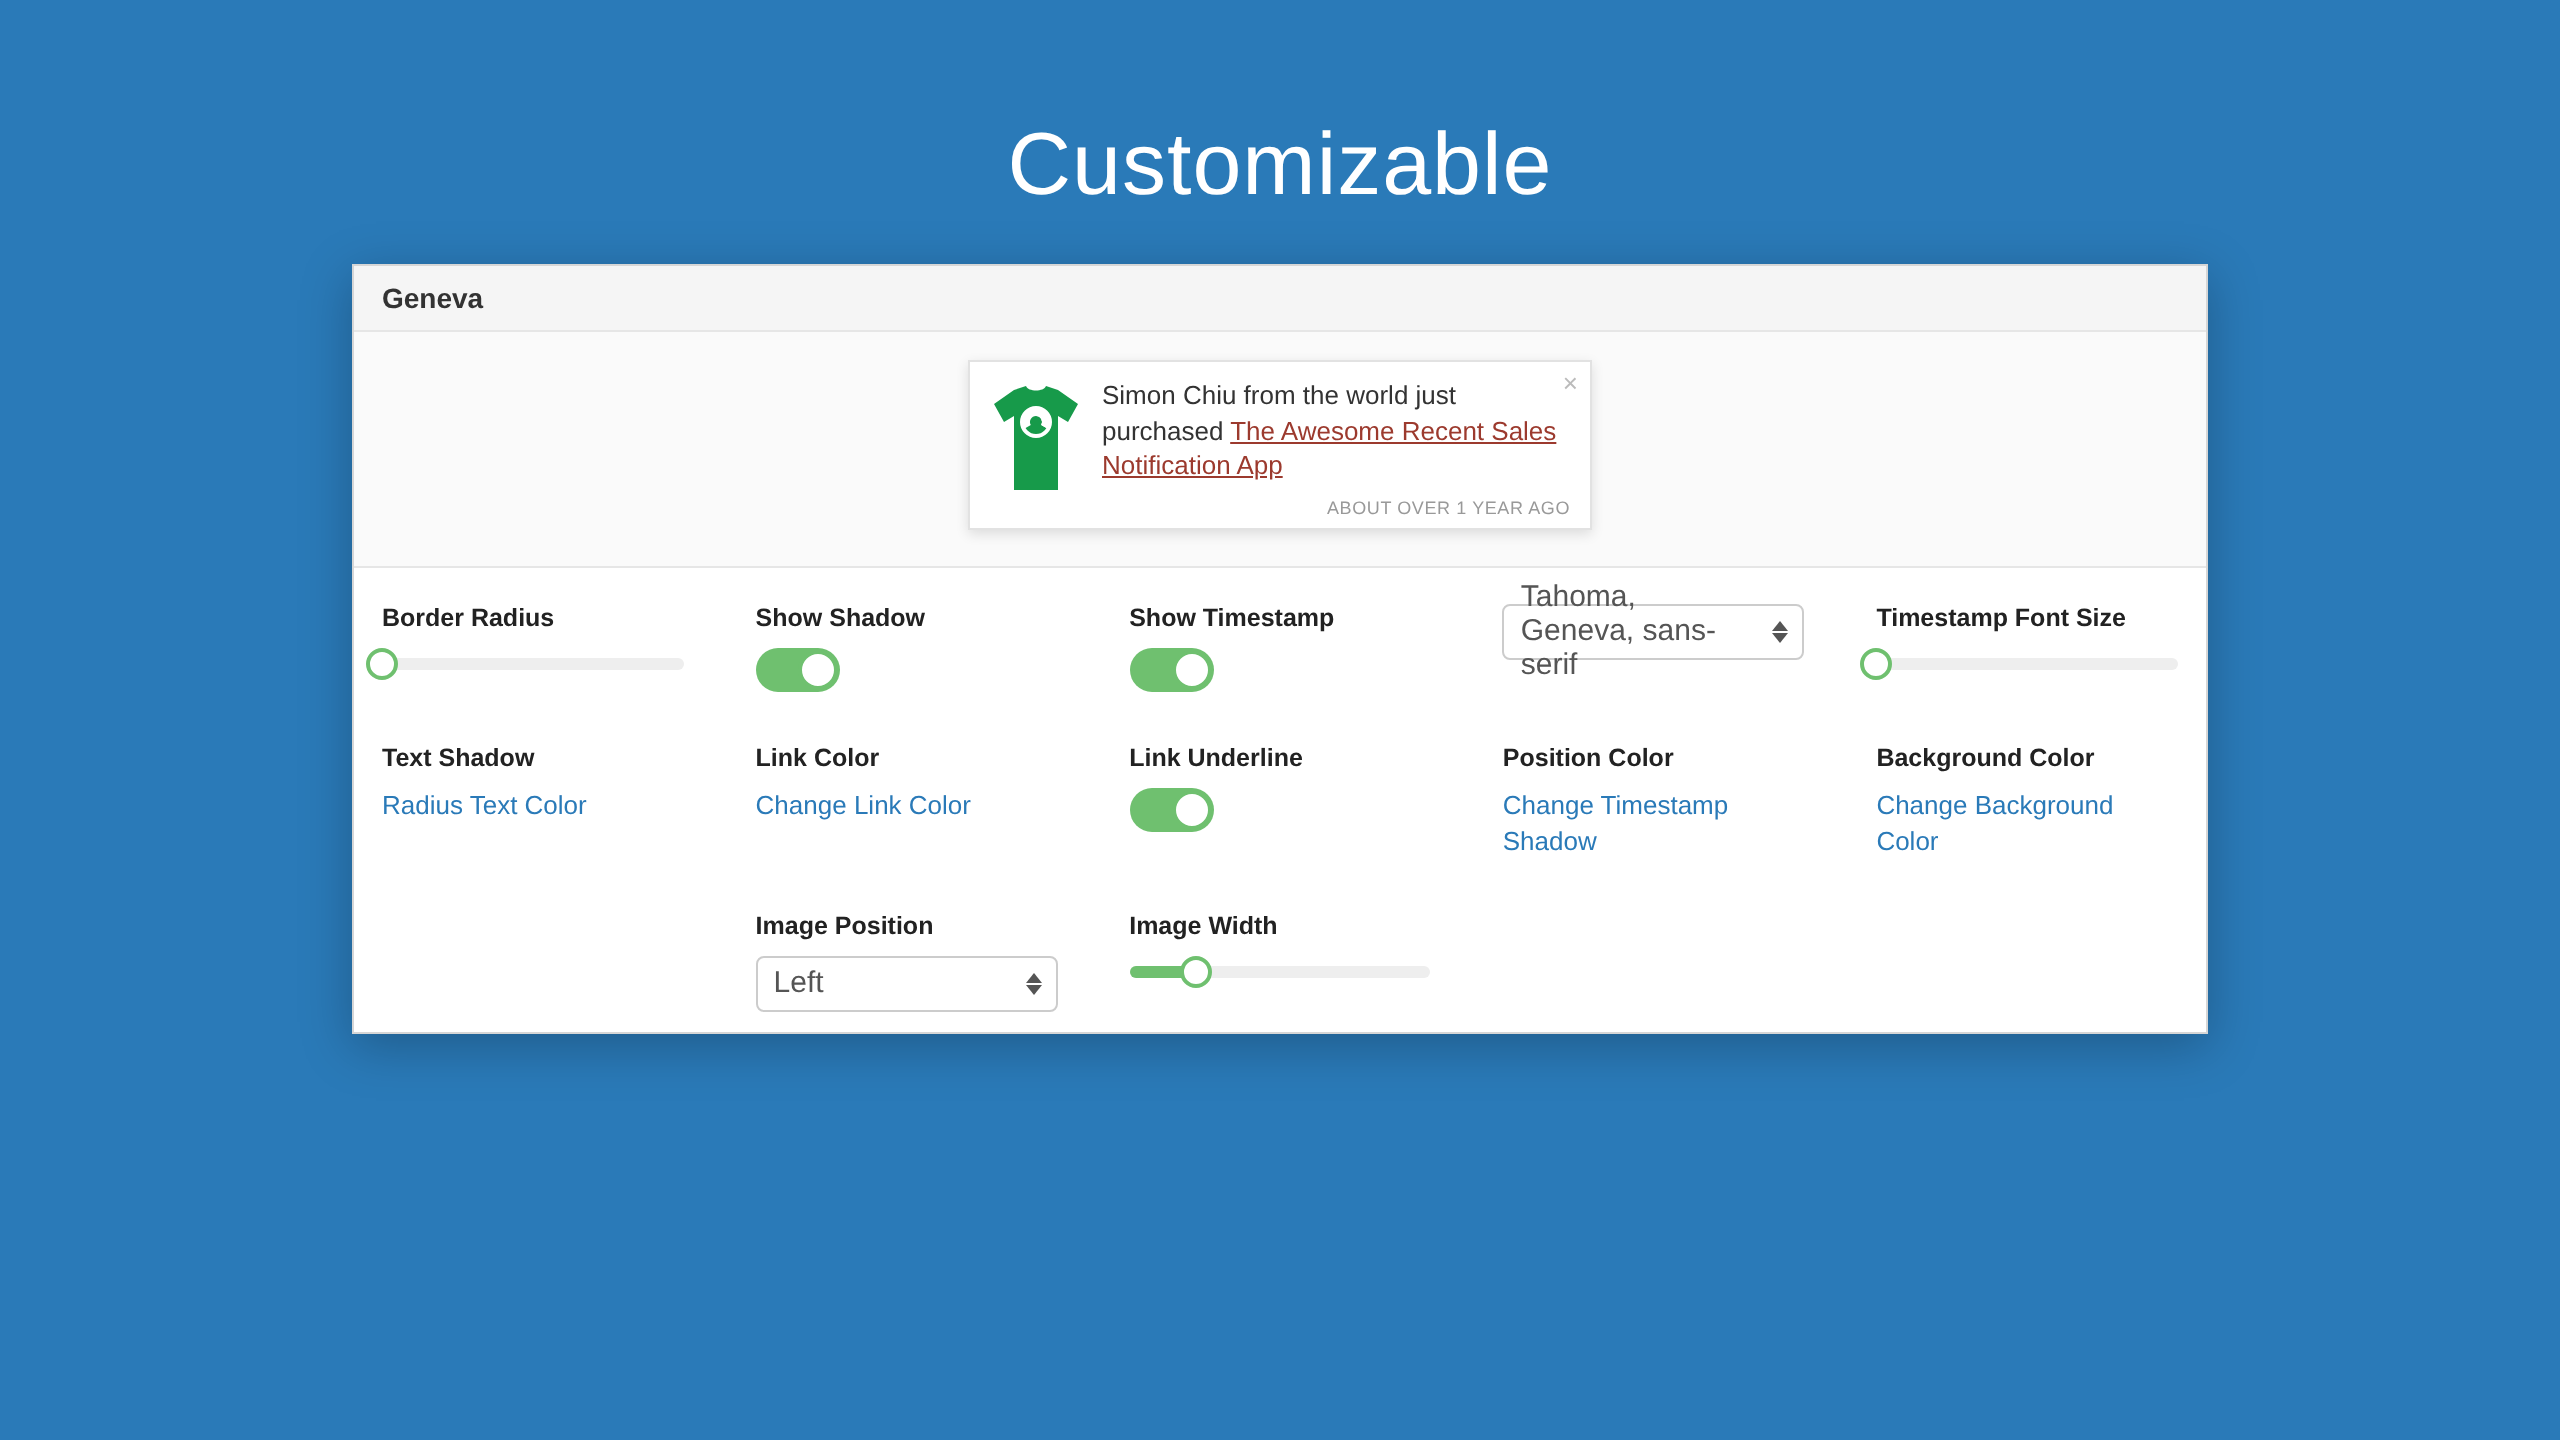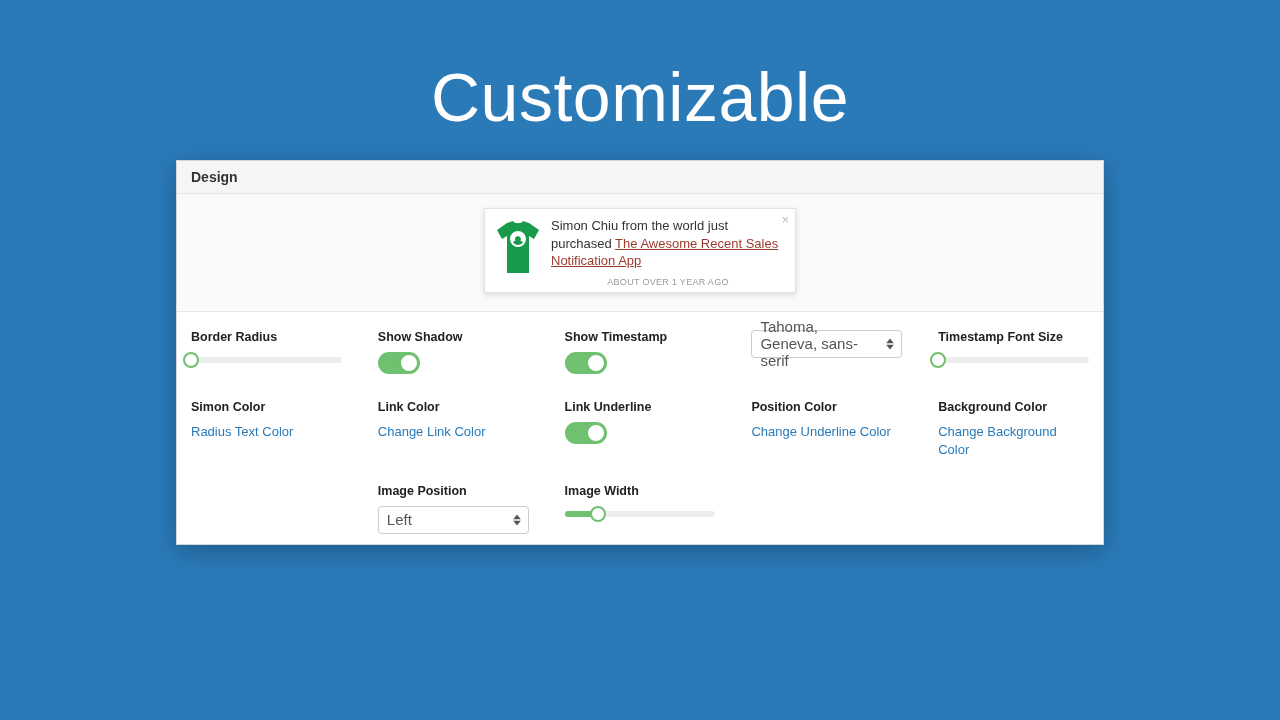--- a/index.html
+++ b/index.html
@@ -4,21 +4,21 @@
 <style>
   * { box-sizing: border-box; margin: 0; padding: 0; }
   html, body { width: 1280px; height: 720px; }
   body {
     background: #2a7ab8;
     font-family: "Helvetica Neue", Helvetica, Arial, sans-serif;
     overflow: hidden;
   }
   .hero-title {
     color: #fff;
-    font-size: 68px;
+    font-size: 44px;
     font-weight: 500;
     text-align: center;
     letter-spacing: 0.5px;
     margin-top: 58px;
     margin-bottom: 24px;
   }
   .panel {
     width: 928px;
     margin: 0 auto;
     background: #fff;
@@ -66,21 +66,21 @@
     position: relative;
     margin-top: 4px;
   }
   .tshirt svg { width: 100%; height: 100%; display: block; }
   .notif-body { flex: 1; font-size: 13px; color: #333; line-height: 1.35; }
   .notif-body a { color: #9c3a2e; text-decoration: underline; }
   .notif-ts {
     color: #999;
     font-size: 9px;
     letter-spacing: 0.3px;
-    text-align: center;
+    text-align: right;
     margin-top: 6px;
   }
   .controls {
     padding: 18px 14px 10px 14px;
     display: grid;
     grid-template-columns: 1fr 1fr 1fr 1fr 1fr;
     column-gap: 36px;
     row-gap: 26px;
   }
   .ctrl-label {
@@ -173,21 +173,21 @@
     color: #555;
   }
   .select-chevrons svg { width: 8px; height: 5px; display: block; }
 </style>
 </head>
 <body>
 
 <div class="hero-title">Customizable</div>
 
 <div class="panel">
-  <div class="panel-header">Design</div>
+  <div class="panel-header">Geneva</div>
 
   <div class="preview-area">
     <div class="notif-card">
       <span class="notif-close">×</span>
       <div class="tshirt">
         <svg viewBox="0 0 46 54">
           <path fill="#179a4a" d="M12 2 L18 0 C19 3 27 3 28 0 L34 2 L44 9 L39 18 L34 15 L34 52 L12 52 L12 15 L7 18 L2 9 Z"></path>
           <g transform="translate(23,18)">
             <circle r="7" fill="none" stroke="#fff" stroke-width="2"></circle>
             <path fill="#fff" d="M0 -7 A7 7 0 0 1 6.06 3.5 L2.6 1.5 A3 3 0 0 0 0 -3 Z"></path>
@@ -246,39 +246,39 @@
     <div>
       <span class="ctrl-label">Timestamp Font Size</span>
       <div class="slider">
         <div class="slider-track"></div>
         <div class="slider-fill" style="width: 0%;"></div>
         <div class="slider-thumb" style="left: 0%;"></div>
       </div>
     </div>
 
     <div>
-      <span class="ctrl-label">Simon Color</span>
+      <span class="ctrl-label">Text Shadow</span>
       <span class="link-action">Radius Text Color</span>
     </div>
 
     <div>
       <span class="ctrl-label">Link Color</span>
       <span class="link-action">Change Link Color</span>
     </div>
 
     <div>
       <span class="ctrl-label">Link Underline</span>
       <div class="toggle">
           <div class="toggle-knob"></div>
         </div>
     </div>
 
     <div>
       <span class="ctrl-label">Position Color</span>
-      <span class="link-action">Change Underline Color</span>
+      <span class="link-action">Change Timestamp Shadow</span>
     </div>
 
     <div>
       <span class="ctrl-label">Background Color</span>
       <span class="link-action">Change Background Color</span>
     </div>
 
     <div></div>
 
     <div>

